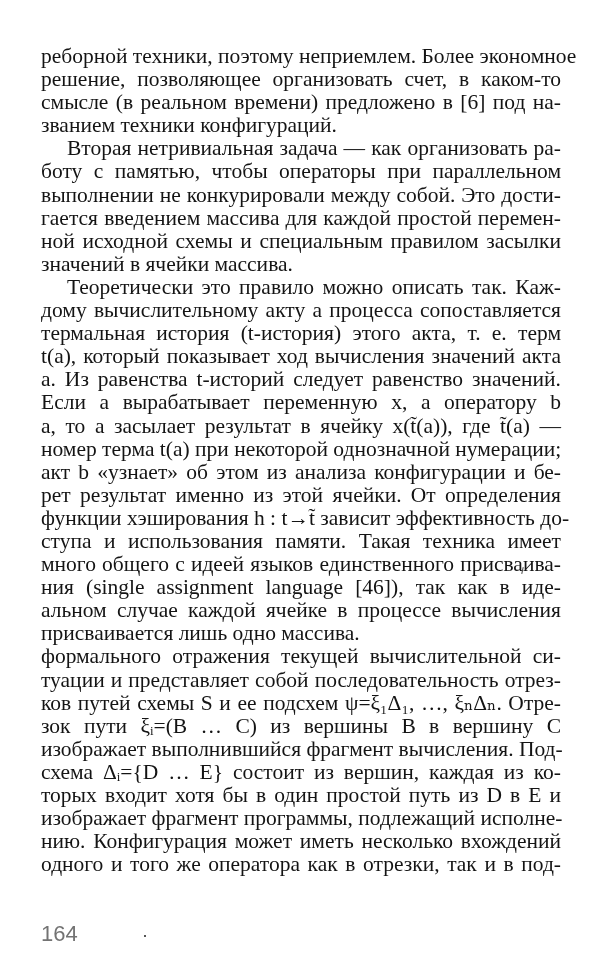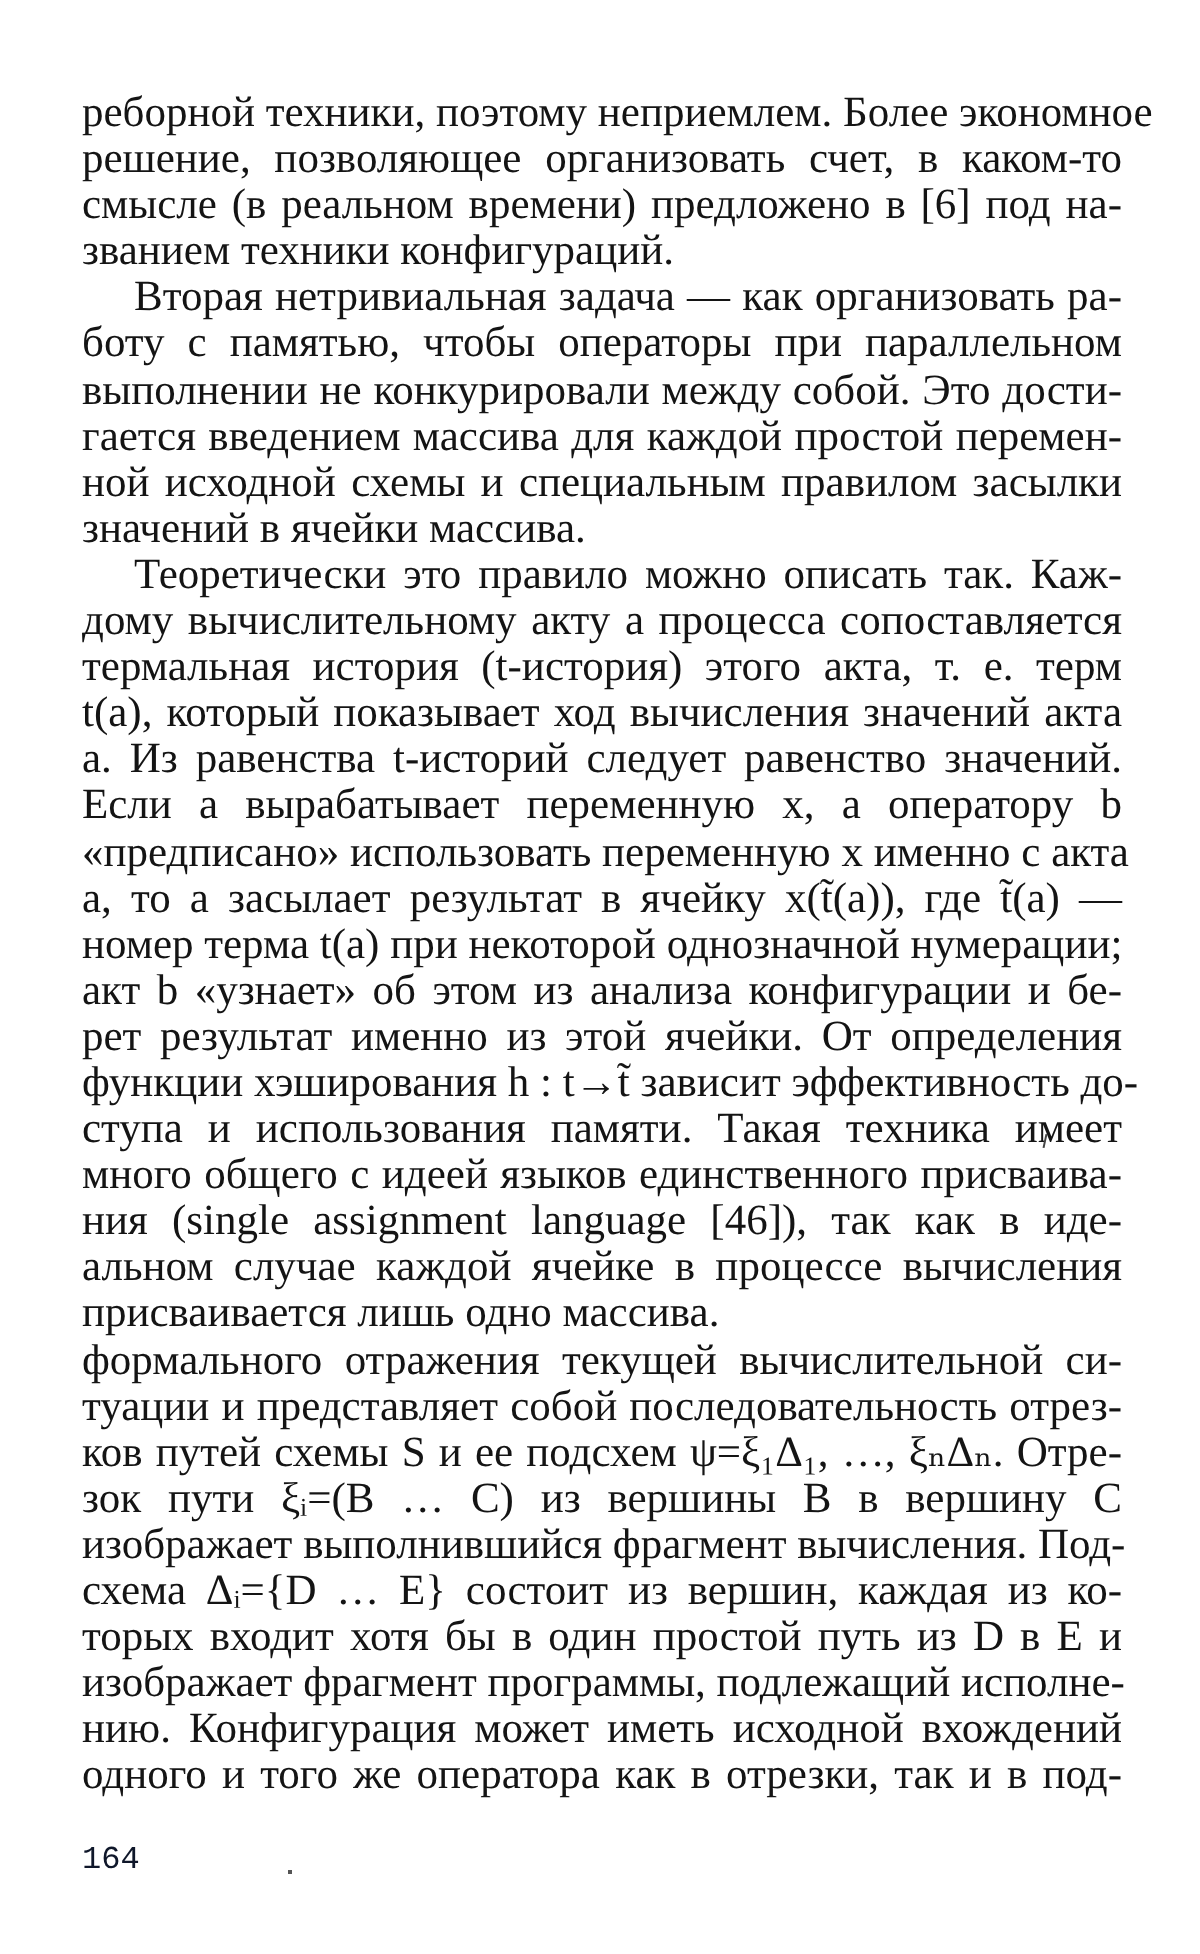--- a/index.html
+++ b/index.html
@@ -7,21 +7,21 @@
   .page {
     position:absolute; left:41px; top:45px; width:520px;
     font-family: "Liberation Serif", "DejaVu Serif", serif;
     font-size:21.5px; line-height:23.1px; color:#141414;
   }
   .line { display:block; height:23.1px; white-space:nowrap; text-align:justify; text-align-last:justify; }
   .line.last { text-align-last:left; }
   .indent { padding-left:26px;font-family:Liberation Serif, serif; }
   .pn {
     position:absolute; left:41px; top:921px;
-    font-family: Liberation Mono, monospace; font-size:16px; color:#0f172a;
+    font-family: Liberation Sans, sans-serif; font-size:22px; color:#737373;
   }
   .dot { position:absolute; left:144px; top:935px; width:2px; height:2px; background:#555; }
   .tick { position:absolute; left:522px; top:567px; width:1px; height:7px; background:#444; transform:rotate(12deg); }
 </style>
 </head>
 <body>
 
 <div class="page" id="page-body">
     <div>
       <span class="line">реборной техники, поэтому неприемлем. Более экономное</span>
@@ -37,40 +37,39 @@
       <span class="line">ной исходной схемы и специальным правилом засылки</span>
       <span class="line last">значений в ячейки массива.</span>
     </div>
     <div>
       <span class="line indent">Теоретически это правило можно описать так. Каж-</span>
       <span class="line">дому вычислительному акту a процесса сопоставляется</span>
       <span class="line">термальная история (t-история) этого акта, т. е. терм</span>
       <span class="line">t(a), который показывает ход вычисления значений акта</span>
       <span class="line">a. Из равенства t-историй следует равенство значений.</span>
       <span class="line">Если a вырабатывает переменную x, а оператору b</span>
-      <span class="line">«предписано» использовать переменную x именно с акта</span>
       <span class="line">a, то a засылает результат в ячейку x(t̃(a)), где t̃(a) —</span>
       <span class="line">номер терма t(a) при некоторой однозначной нумерации;</span>
       <span class="line">акт b «узнает» об этом из анализа конфигурации и бе-</span>
       <span class="line">рет результат именно из этой ячейки. От определения</span>
       <span class="line">функции хэширования h : t→t̃ зависит эффективность до-</span>
       <span class="line">ступа и использования памяти. Такая техника имеет</span>
       <span class="line">много общего с идеей языков единственного присваива-</span>
       <span class="line">ния (single assignment language [46]), так как в иде-</span>
       <span class="line">альном случае каждой ячейке в процессе вычисления</span>
       <span class="line last">присваивается лишь одно массива.</span>
     </div>
     <div>
       <span class="line">формального отражения текущей вычислительной си-</span>
       <span class="line">туации и представляет собой последовательность отрез-</span>
       <span class="line">ков путей схемы S и ее подсхем ψ=ξ₁Δ₁, …, ξₙΔₙ. Отре-</span>
       <span class="line">зок пути ξᵢ=(B … C) из вершины B в вершину C</span>
       <span class="line">изображает выполнившийся фрагмент вычисления. Под-</span>
       <span class="line">схема Δᵢ={D … E} состоит из вершин, каждая из ко-</span>
       <span class="line">торых входит хотя бы в один простой путь из D в E и</span>
       <span class="line">изображает фрагмент программы, подлежащий исполне-</span>
-      <span class="line">нию. Конфигурация может иметь исходной вхождений</span>
+      <span class="line">нию. Конфигурация может иметь несколько вхождений</span>
       <span class="line">одного и того же оператора как в отрезки, так и в под-</span>
     </div>
   </div>
 <div class="tick"></div>
 <div class="dot"></div>
 <div class="pn">164</div>
 
 </body></html>

